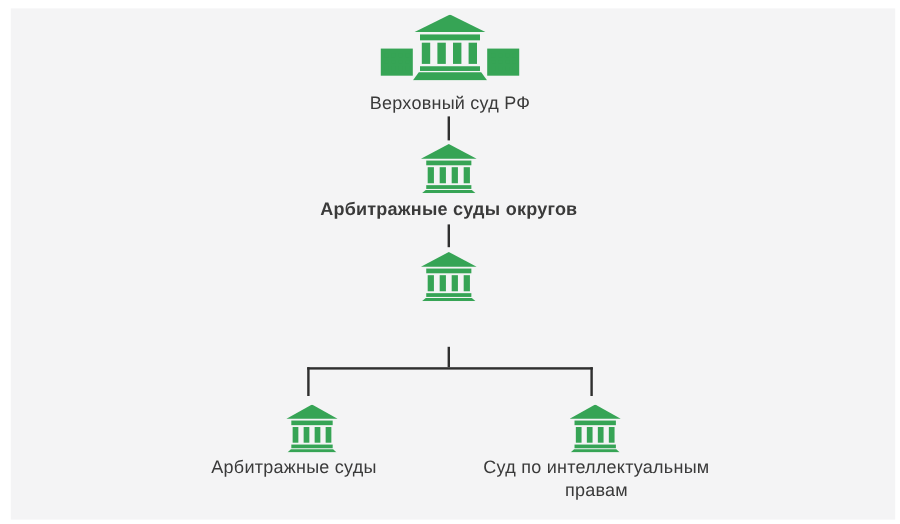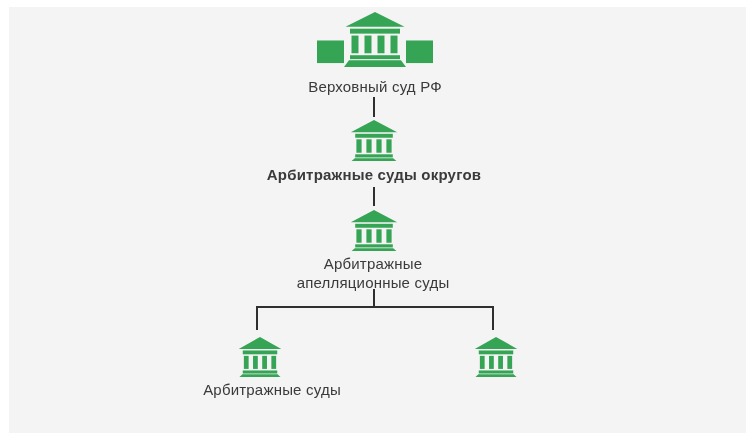--- a/index.html
+++ b/index.html
@@ -125,37 +125,37 @@
   </div>
   <div class="label" style="left:374px; top:165px;font-weight:bold;">Арбитражные суды округов</div>
 
   <div class="conn v" style="left:373px; top:187px; height:19px;"></div>
 
   <div class="icon" style="left:350px; top:210px; width:48px; height:41px;">
     <svg viewBox="0 0 60 52" preserveAspectRatio="none">
         <use href="#sym-courthouse"></use>
       </svg>
   </div>
-  <div class="label" style="left:373px; top:254px;">
-    <div>Арбитражные</div>
-    <div>апелляционные суды</div>
-  </div>
 
   <div class="conn v" style="left:373px; top:289px; height:17px;"></div>
   <div class="conn h" style="left:256px; top:306px; width:238px;"></div>
   <div class="conn v" style="left:256px; top:306px; height:24px;"></div>
   <div class="conn v" style="left:492px; top:306px; height:24px;"></div>
 
   <div class="icon" style="left:238px; top:337px; width:44px; height:40px;">
     <svg viewBox="0 0 60 52" preserveAspectRatio="none">
         <use href="#sym-courthouse"></use>
       </svg>
   </div>
-  <div class="label" style="left:272px; top:380px;">
+  <div class="label" style="left:245px; top:380px;">
     <div>Арбитражные суды</div>
   </div>
 
   <div class="icon" style="left:474px; top:337px; width:44px; height:40px;">
     <svg viewBox="0 0 60 52" preserveAspectRatio="none">
         <use href="#sym-courthouse"></use>
       </svg>
   </div>
+  <div class="label" style="left:497px; top:380px;">
+    <div>Суд по интеллектуальным</div>
+    <div>правам</div>
+  </div>
 </div>
 
 </body></html>

